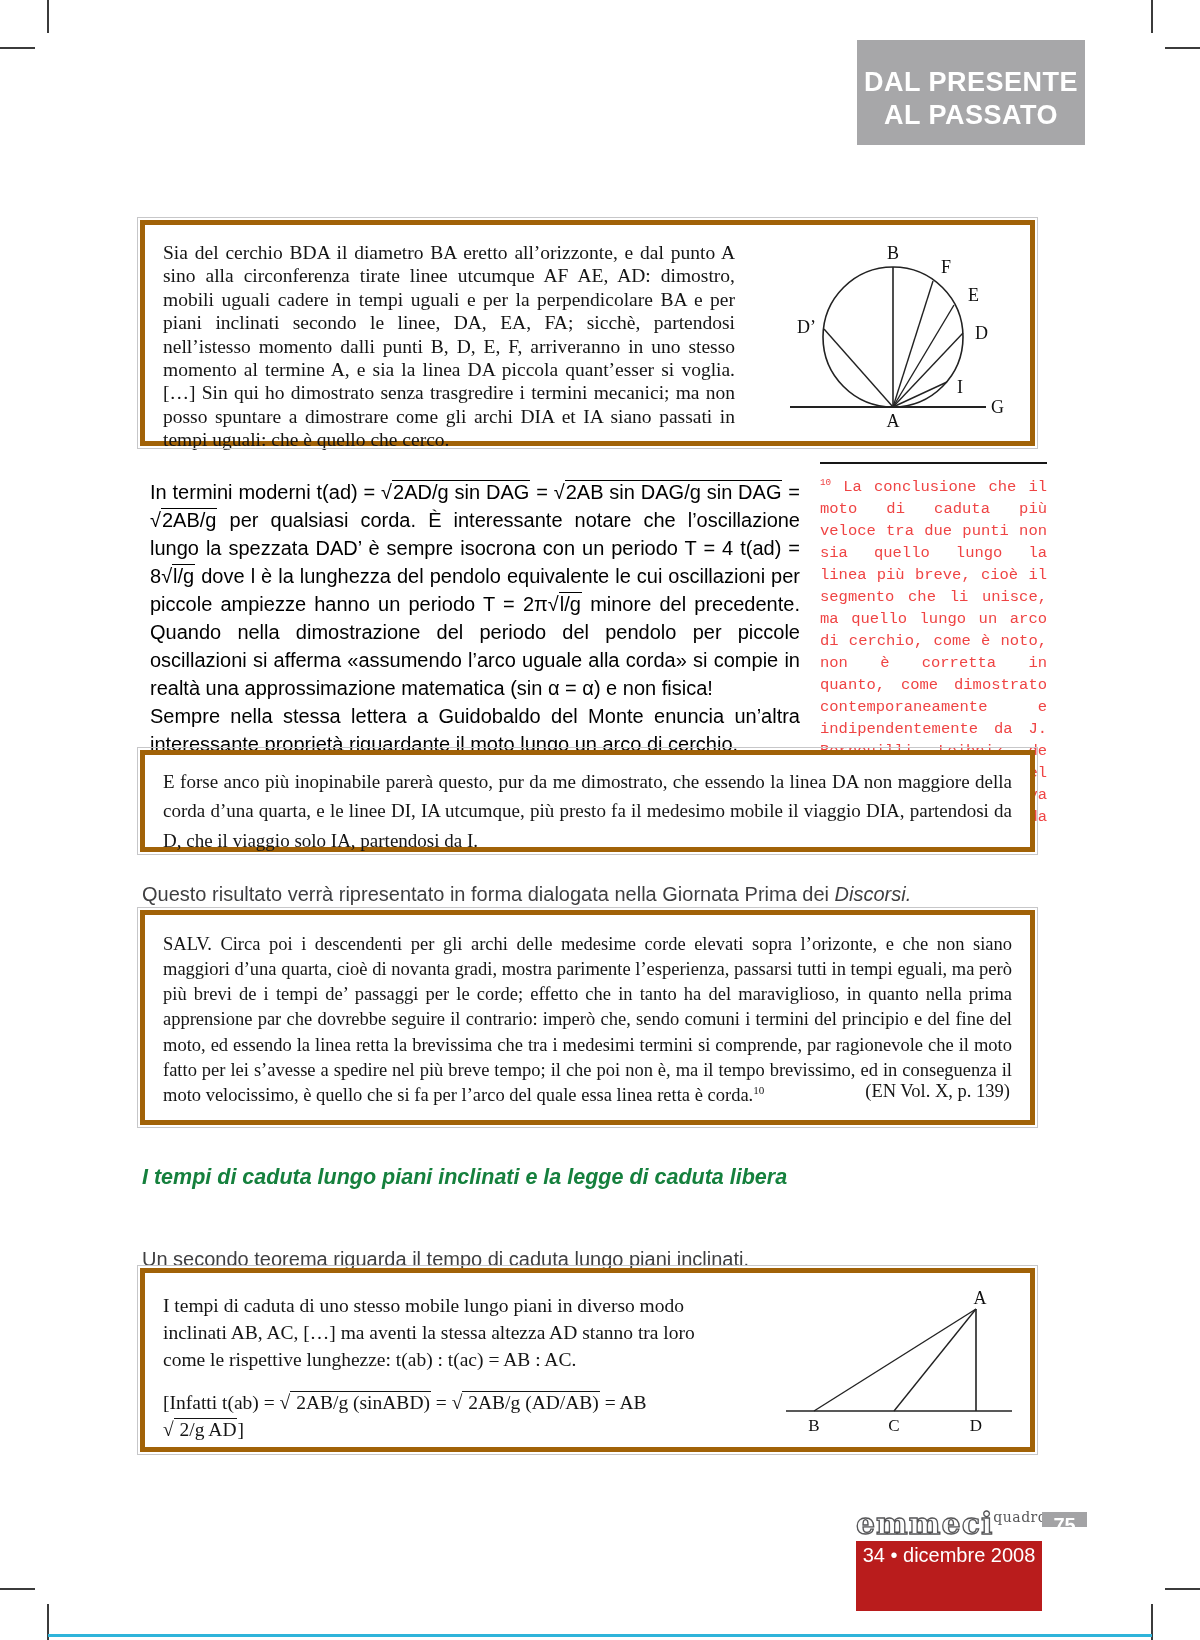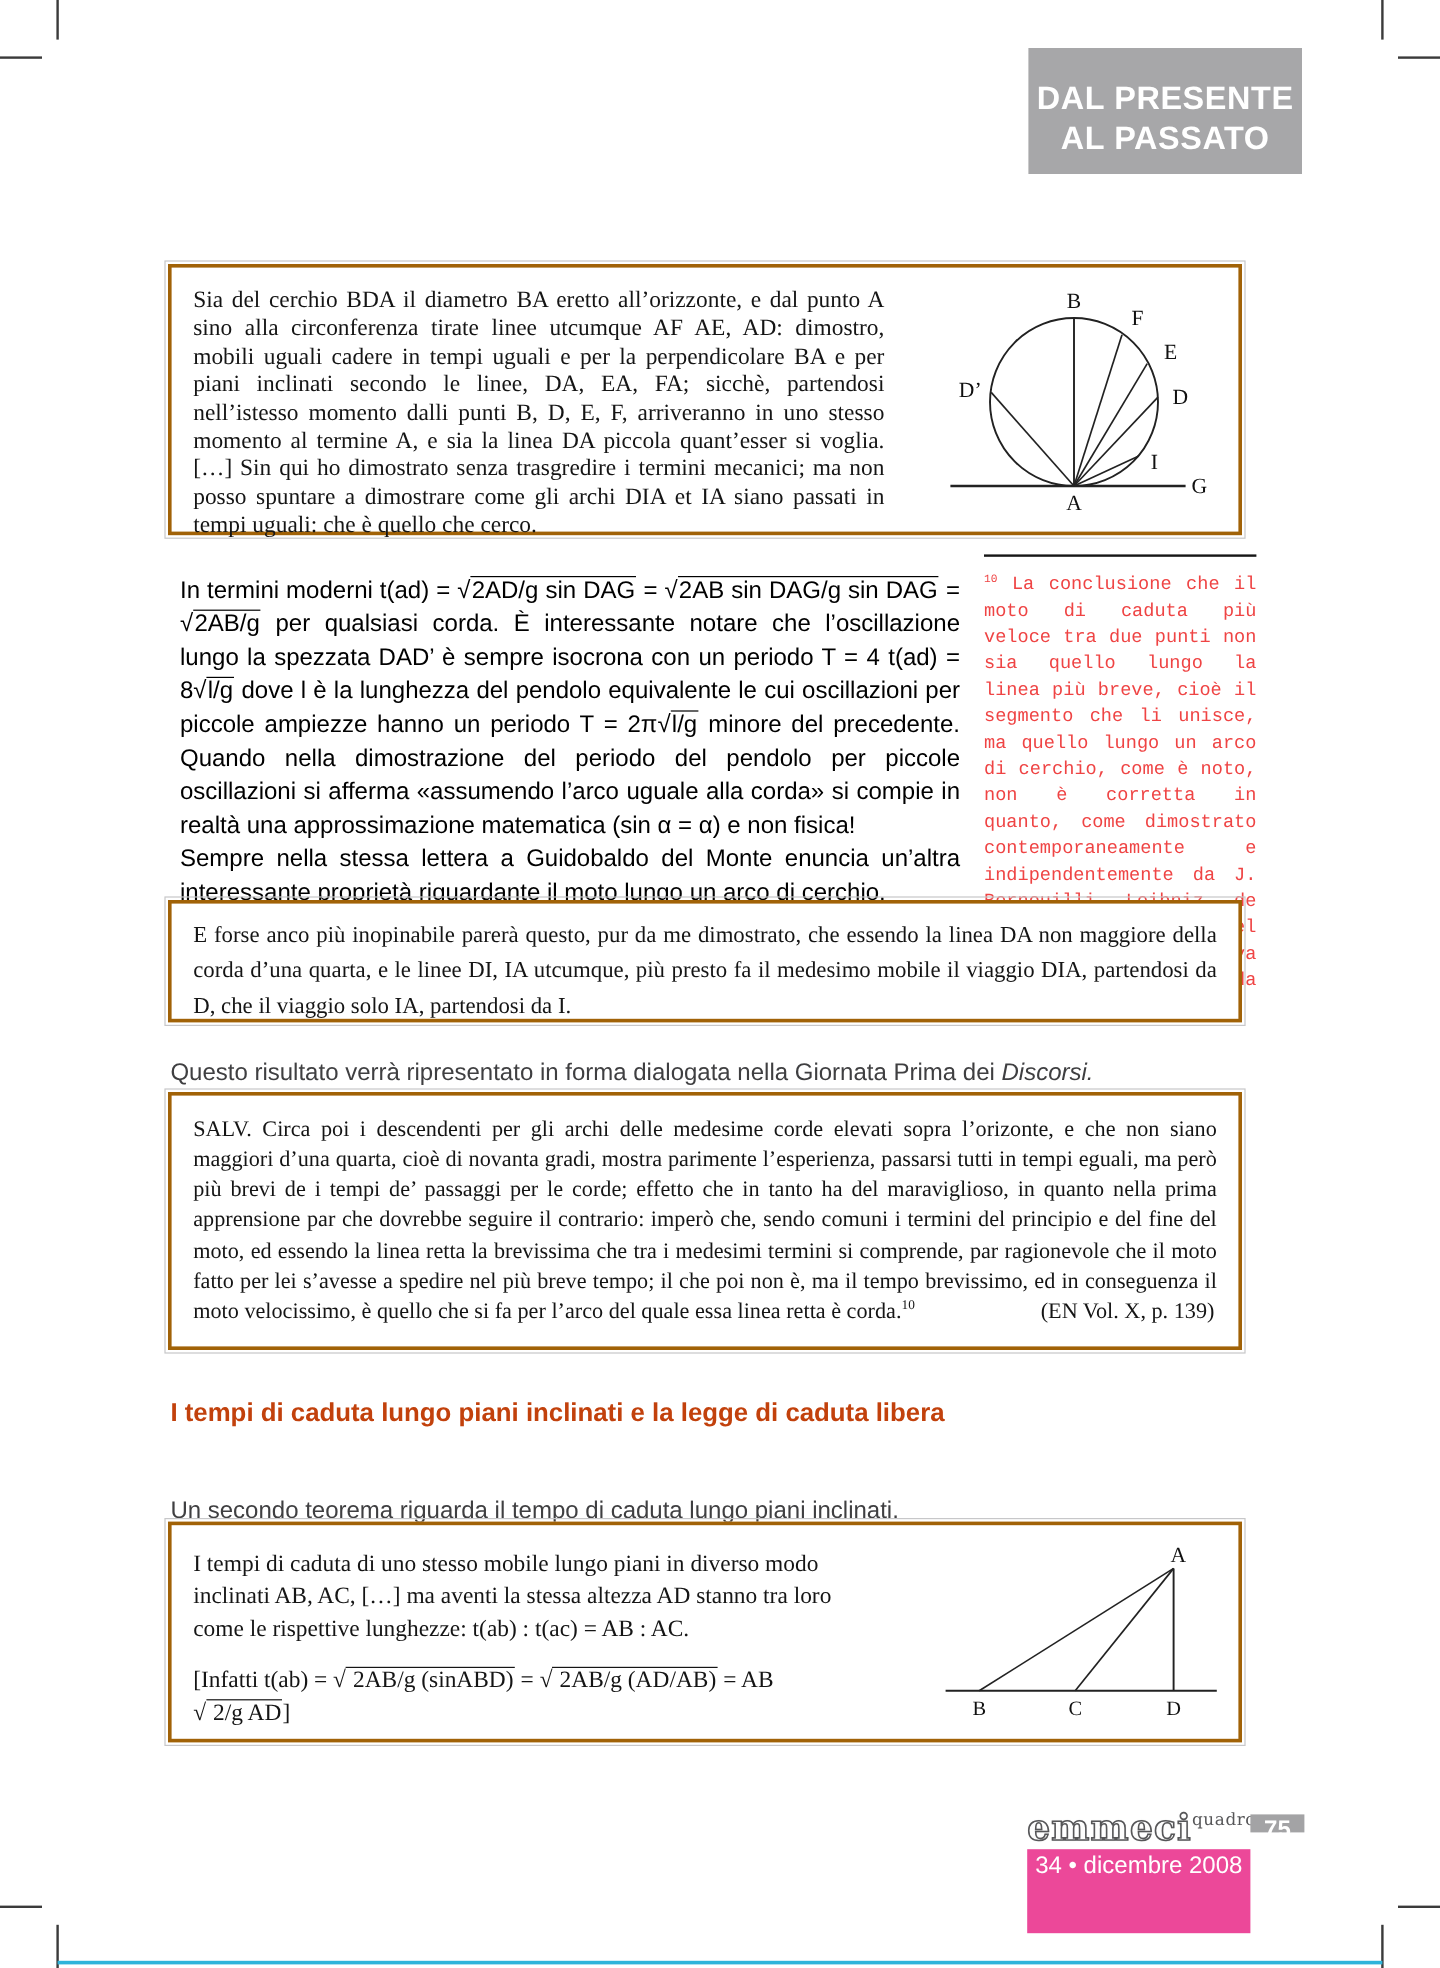--- a/index.html
+++ b/index.html
@@ -11,21 +11,21 @@
 
   
   #banner { position:absolute; left:857px; top:40px; width:228px; height:105px;
             display:flex; flex-direction:column; justify-content:center; align-items:center;
             padding-top:12px; box-sizing:border-box;
             color:#fff; font-weight:bold; font-size:27px; line-height:1.22; letter-spacing:0.5px;
             font-family:"Liberation Sans",sans-serif; }
 
   
   .qbox { position:absolute; left:140px; width:895px; box-sizing:border-box; background:#fff;
-          border:3px solid #a16207; outline:1px solid #c7c7c9; outline-offset:2px;
+          border:5px solid #a16207; outline:1px solid #c7c7c9; outline-offset:2px;
           font-family:"Liberation Serif",serif; color:#151515;gap:47px; }
 
   #qbox1 { top:220px; height:226px; padding:16px 18px 12px; display:flex; }
   #qbox1 .qtext { width:648px; font-size:19.5px; line-height:1.2; text-align:justify; }
   #qbox1 svg { width:224px; height:192px; margin-left:6px; margin-top:2px; flex:none; }
 
   #para-moderni { position:absolute; left:150px; top:458px; width:650px;
                   font-size:20px; line-height:1.4; text-align:justify; color:#000000; }
 
   #footnote-block { position:absolute; left:820px; top:462px; width:227px; }
@@ -126,21 +126,21 @@
     <span>E forse anco più inopinabile parerà questo, pur da me dimostrato, che essendo la linea DA non maggiore della corda d’una quarta, e le linee DI, IA utcumque, più presto fa il medesimo mobile il viaggio DIA, partendosi da D, che il viaggio solo IA, partendosi da I.</span>
   </div>
 
   <p id="para-discorsi">Questo risultato verrà ripresentato in forma dialogata nella Giornata Prima dei <i>Discorsi.</i></p>
 
   <div class="qbox" id="qbox3">
     <span>SALV. Circa poi i descendenti per gli archi delle medesime corde elevati sopra l’orizonte, e che non siano maggiori d’una quarta, cioè di novanta gradi, mostra parimente l’esperienza, passarsi tutti in tempi eguali, ma però più brevi de i tempi de’ passaggi per le corde; effetto che in tanto ha del maraviglioso, in quanto nella prima apprensione par che dovrebbe seguire il contrario: imperò che, sendo comuni i termini del principio e del fine del moto, ed essendo la linea retta la brevissima che tra i medesimi termini si comprende, par ragionevole che il moto fatto per lei s’avesse a spedire nel più breve tempo; il che poi non è, ma il tempo brevissimo, ed in conseguenza il moto velocissimo, è quello che si fa per l’arco del quale essa linea retta è corda.<sup>10</sup></span>
     <span class="citation">(EN Vol. X, p. 139)</span>
   </div>
 
-  <div id="heading" style="color: #c2410c;">I tempi di caduta lungo piani inclinati e la legge di caduta libera</div>
+  <div id="heading" style="color: #15803d; font-style: italic;">I tempi di caduta lungo piani inclinati e la legge di caduta libera</div>
   <p id="para-secondo">Un secondo teorema riguarda il tempo di caduta lungo piani inclinati.</p>
 
   <div class="qbox" id="qbox4">
     <div class="qtext">
       <div>I tempi di caduta di uno stesso mobile lungo piani in diverso modo inclinati AB, AC, […] ma aventi la stessa altezza AD stanno tra loro come le rispettive lunghezze: t(ab) : t(ac) = AB : AC.</div>
       <div class="formula">[Infatti t(ab) = <span class="sq">√<span class="rad"> 2AB/g (sinABD)</span></span> = <span class="sq">√<span class="rad"> 2AB/g (AD/AB)</span></span> = AB <span class="sq">√<span class="rad"> 2/g AD</span></span>]</div>
     </div>
     <svg viewBox="0 0 232 148">
       <line class="geo" x1="2" y1="120" x2="228" y2="120" stroke-width="1.6"></line>
       <line class="geo" x1="192" y1="18" x2="192" y2="120" stroke-width="1.6"></line>
@@ -150,18 +150,18 @@
       <text x="30" y="140" font-size="17" text-anchor="middle">B</text>
       <text x="110" y="140" font-size="17" text-anchor="middle">C</text>
       <text x="192" y="140" font-size="17" text-anchor="middle">D</text>
     </svg>
   </div>
 
   <div id="footer-logo">
     <span class="logo-main">emmeci</span><span class="logo-sup">quadro</span>
   </div>
   <div id="footer-75" style="background: rgb(163, 163, 165);">75</div>
-  <div id="footer-date-block" style="background: #ec4899;">
+  <div id="footer-date-block" style="background: #b91c1c;">
     <div id="footer-date">34 • dicembre 2008</div>
   </div>
   <div id="accent-line" style="background: rgb(47, 180, 218);"></div>
 
 </div>
 
 </body></html>

